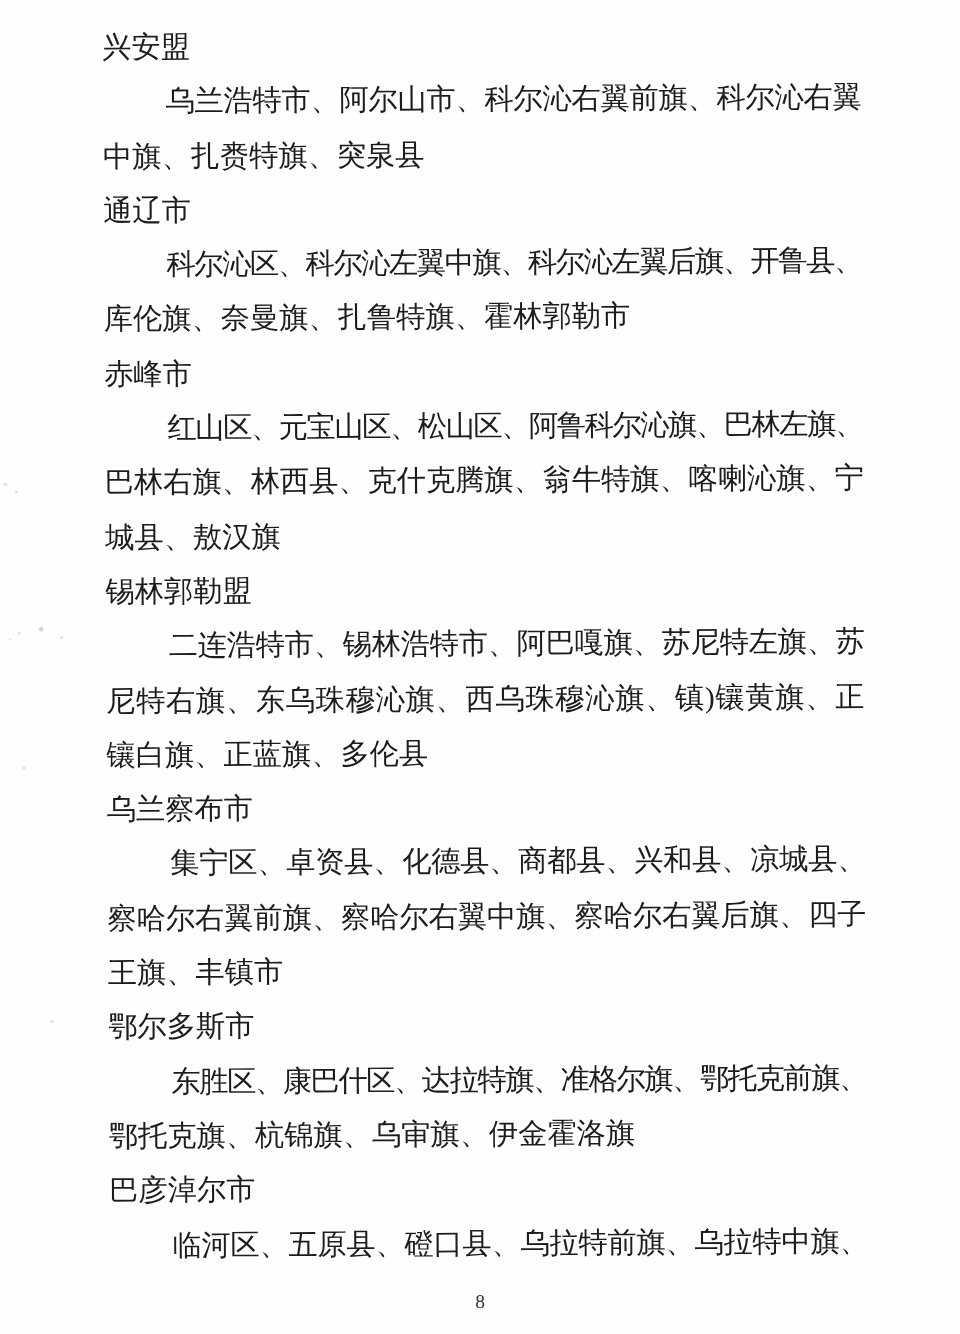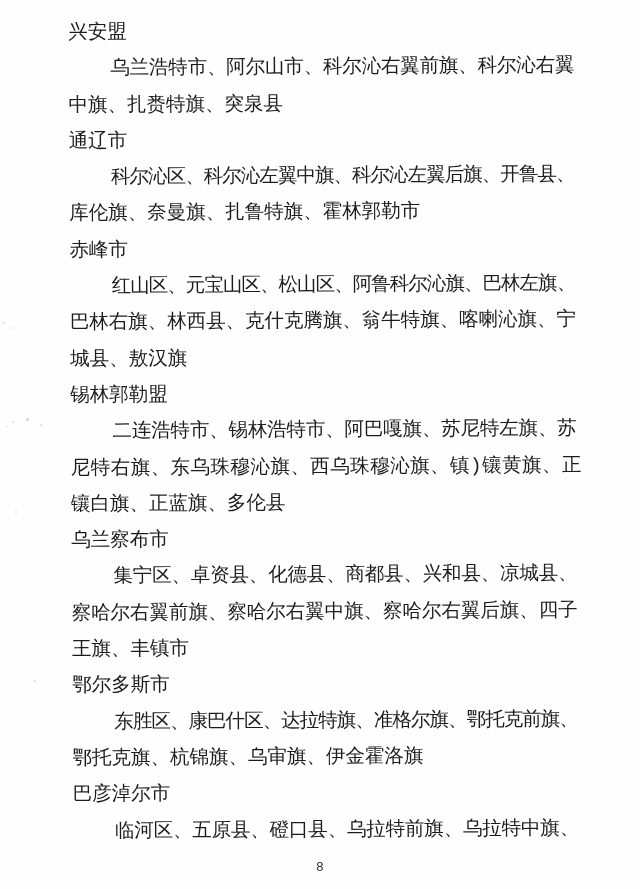--- a/index.html
+++ b/index.html
@@ -6,21 +6,21 @@
     margin: 0;
     padding: 0;
     background: #ffffff;
   }
   .page {
     position: relative;
     width: 640px;
     height: 889px;
     background: #fefefe;
     overflow: hidden;
-    font-family: Liberation Mono, monospace;
+    font-family: Liberation Serif, serif;
     color: #1c1c1c;
   }
   .text-block {
     position: absolute;
     left: 68px;
     top: 15px;
     width: 506px;
     transform: rotate(-0.35deg);
     transform-origin: top left;
   }

